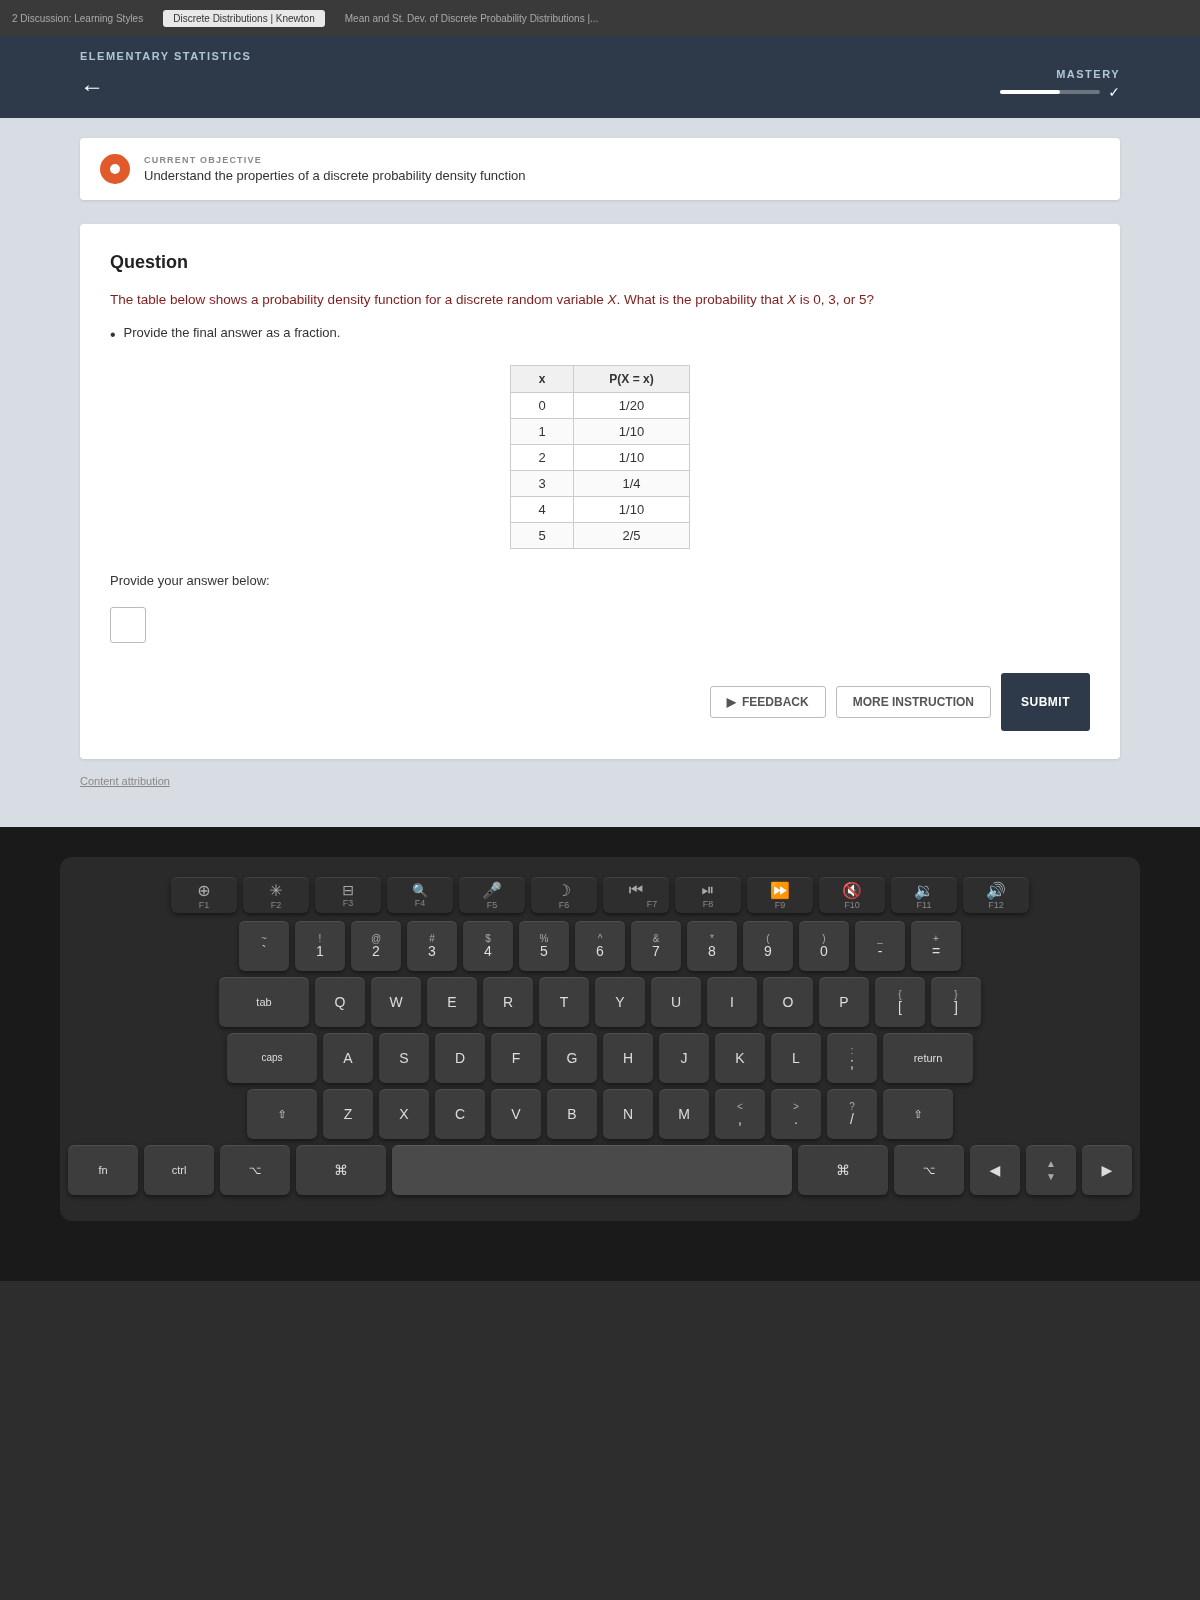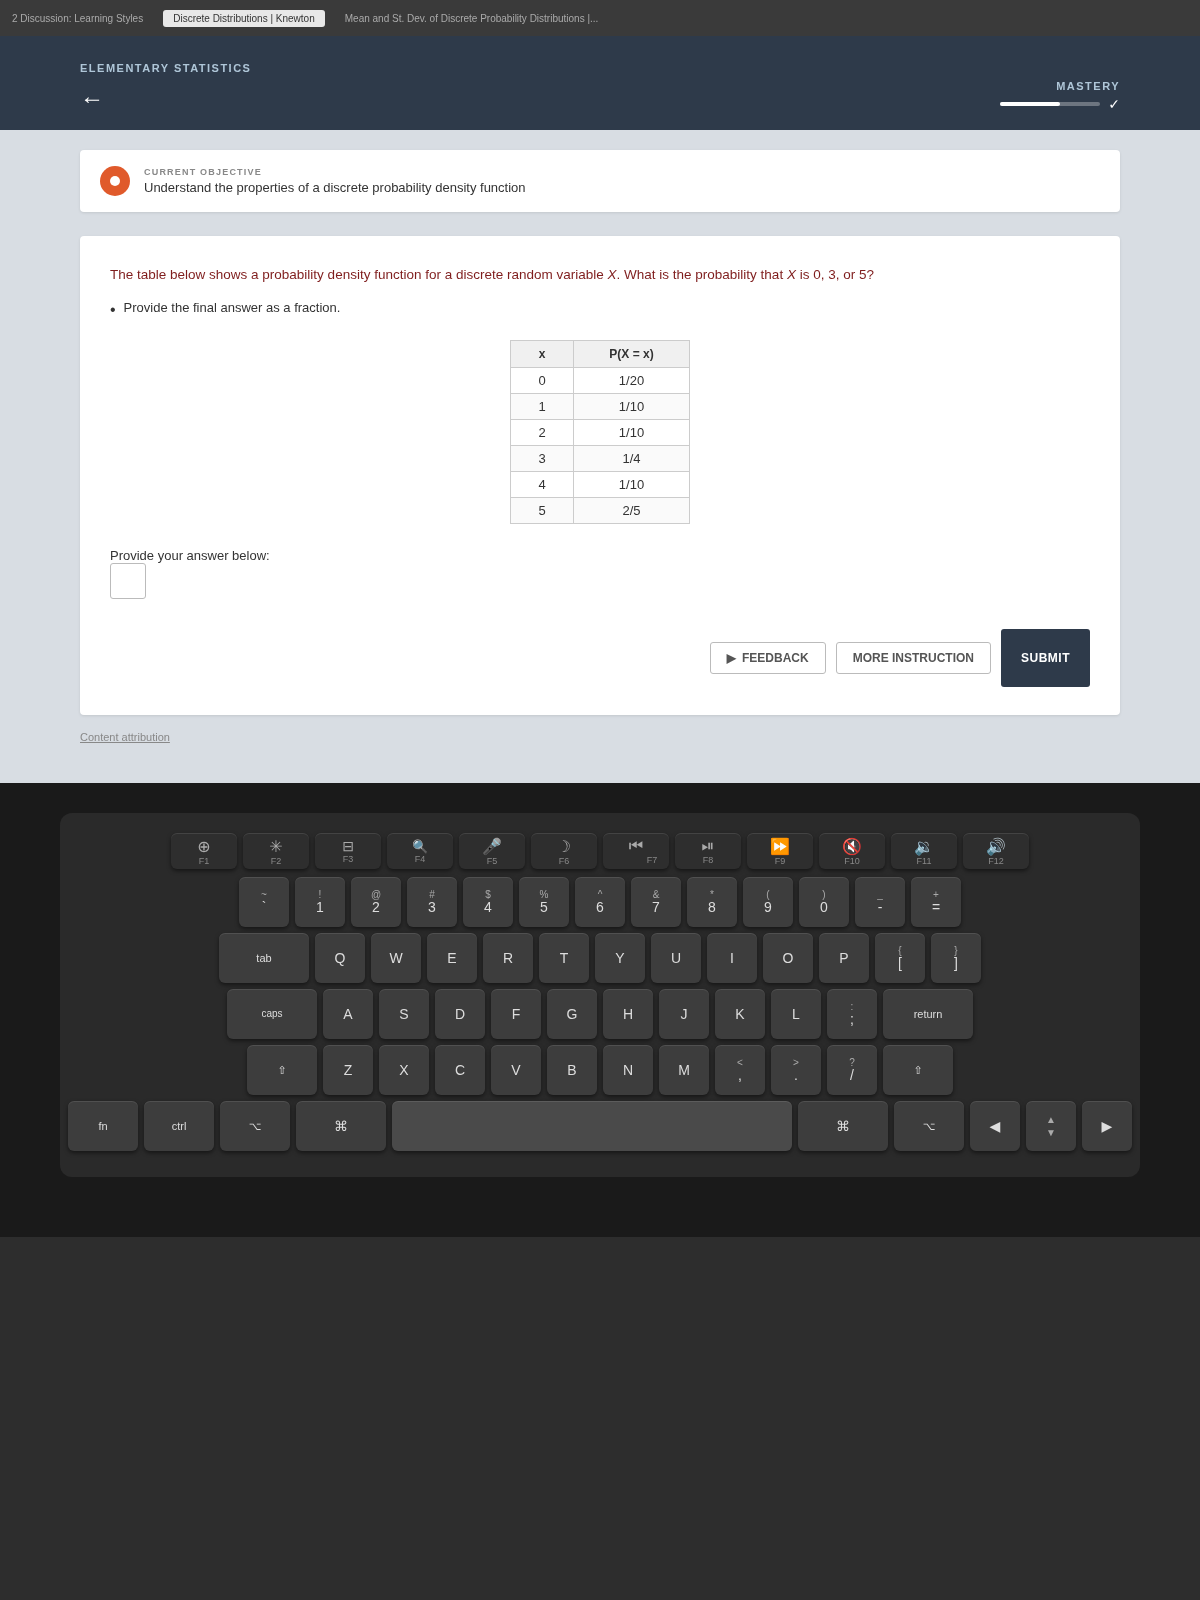--- a/index.html
+++ b/index.html
@@ -13,21 +13,21 @@
       align-items: center;
       padding: 8px 12px;
       gap: 20px;
       font-size: 11px;
       color: #ccc;
     }
 
     
     .app-header {
       background: #2e3a4a;
-      padding: 26px 80px 18px 80px;
+      padding: 14px 80px 18px 80px;
       color: white;
     }
     .app-header .course-label {
       font-size: 11px;
       font-weight: 700;
       letter-spacing: 1.5px;
       text-transform: uppercase;
       color: #afc6d8;
       margin-bottom: 6px;
     }
@@ -190,21 +190,21 @@
       background: white;
     }
     .prob-table tr:nth-child(even) td {
       background: #fafafa;
     }
 
     
     .answer-label {
       font-size: 13px;
       color: #333;
-      margin-bottom: 0;
+      margin-bottom: 19px;
     }
     .answer-input-box {
       width: 36px;
       height: 36px;
       border: 1px solid #bbb;
       border-radius: 3px;
       margin-bottom: 30px;
     }
 
     
@@ -339,20 +339,21 @@
     <div class="objective-icon">
       <div class="objective-icon-inner"></div>
     </div>
     <div class="objective-text-block">
       <div class="objective-label">CURRENT OBJECTIVE</div>
       <div class="objective-desc">Understand the properties of a discrete probability density function</div>
     </div>
   </div>
 
   <div class="question-card">
+    <h2 class="question-heading">Question</h2>
     <p class="question-text">
       The table below shows a probability density function for a discrete random variable <em>X</em>. What is the probability that <em>X</em> is 0, 3, or 5?
     </p>
     <div class="bullet-point">
       <span class="bullet-dot">•</span>
       <span>Provide the final answer as a fraction.</span>
     </div>
 
     <table class="prob-table">
       <thead>

